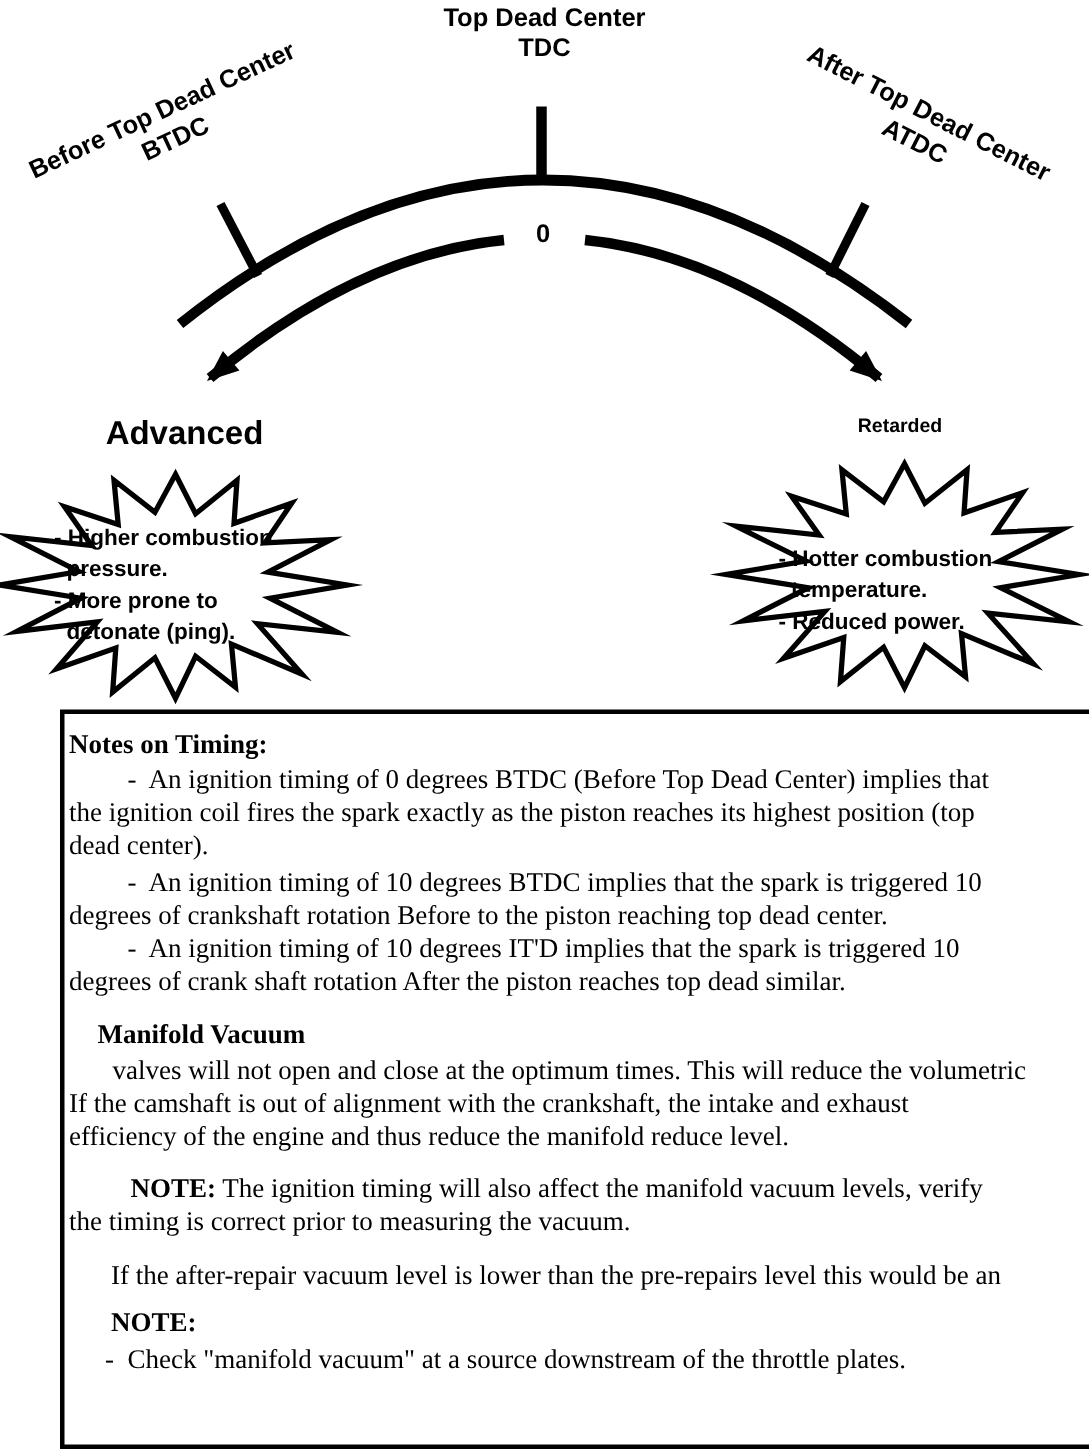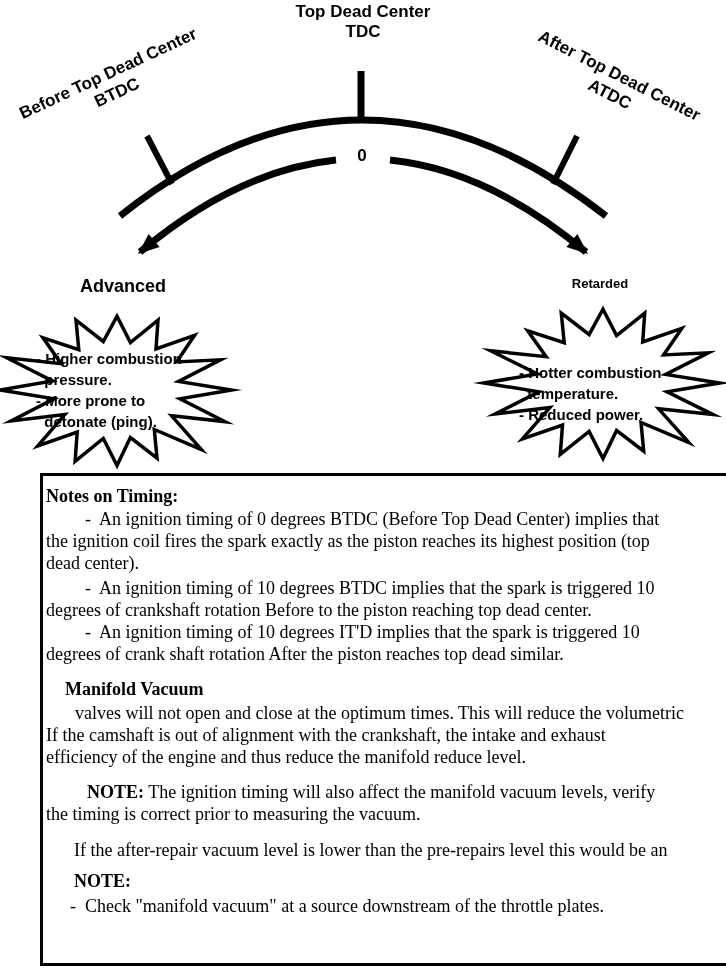--- a/index.html
+++ b/index.html
@@ -5,21 +5,21 @@
   html,body { margin:0; padding:0; background:#ffffff; }
   .page { position:relative; width:726px; height:970px; background:#ffffff; overflow:hidden;
           font-family:"Liberation Sans", sans-serif; color:#000;text-decoration:underline; }
   .diagram-svg { position:absolute; left:0; top:0; }
 
   .lbl { position:absolute; font-weight:bold; text-align:center; }
   .tdc-lbl  { left:263px; top:2px;  width:200px; font-size:17px; line-height:20px; }
   .btdc-lbl { left:5px;  top:62px;  width:215px; font-size:17px; line-height:21px; transform:rotate(-25deg); }
   .atdc-lbl { left:507px; top:64px; width:215px; font-size:17px; line-height:21px; transform:rotate(27deg); }
   .zero-lbl { left:347px; top:146px; width:30px; font-size:17px; }
-  .adv-lbl  { left:63px;  top:276px; width:120px; font-size:18px; }
+  .adv-lbl  { left:63px;  top:276px; width:120px; font-size:22px; }
   .ret-lbl  { left:540px; top:276px; width:120px; font-size:13px; }
 
   .burst-text { position:absolute; font-weight:bold; font-size:15px; line-height:21px; }
   .burst-text div { white-space:pre; }
   .burst-text.left  { left:36px;  top:348px; }
   .burst-text.right { left:519px; top:362px; }
 
   .notes-box { position:absolute; left:8px; top:473px; width:710px; height:493px;
                box-sizing:border-box; border:3px solid #000; padding:9px 6px 0 3px;
                font-family:"Liberation Serif", serif; font-size:18px; line-height:22px;margin-left:32px; }

